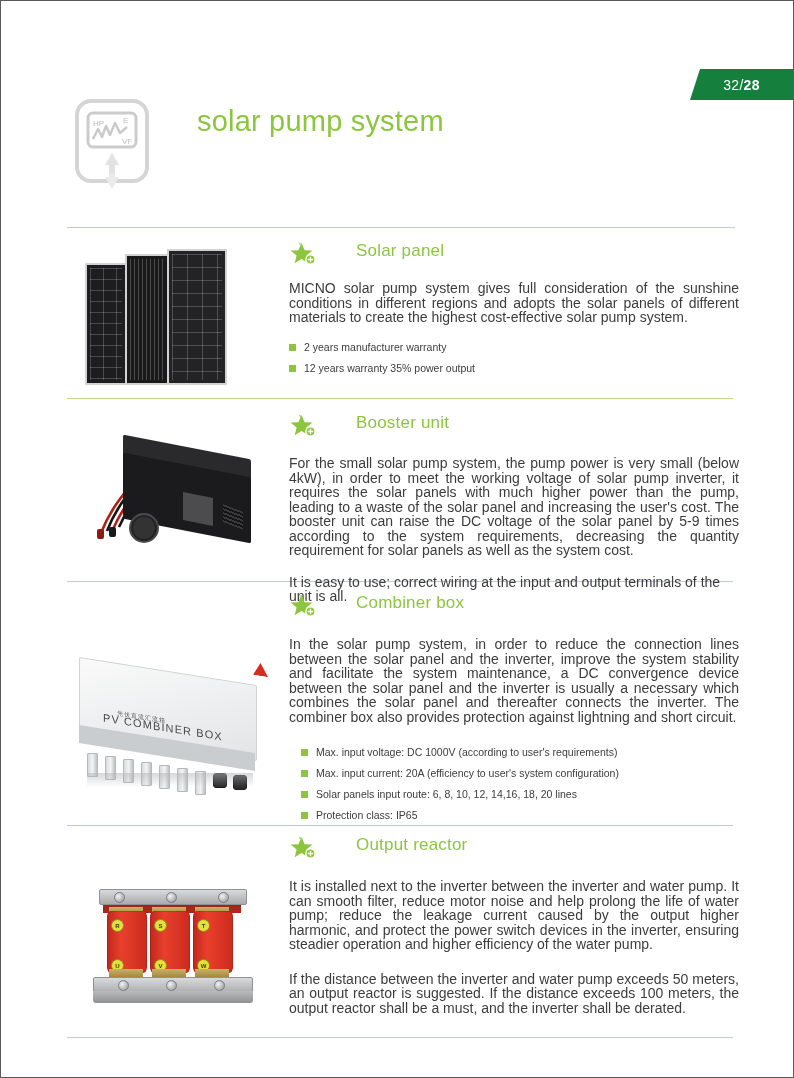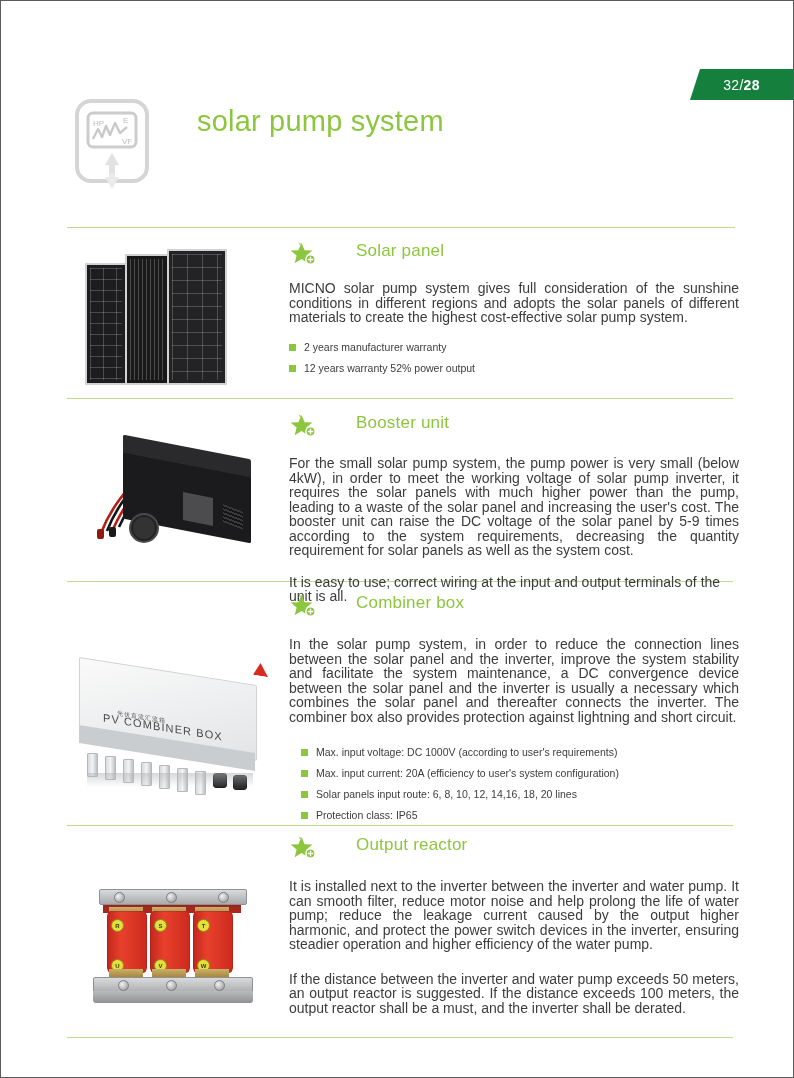--- a/index.html
+++ b/index.html
@@ -426,21 +426,21 @@
             <path d="M21.5 15.8 V21.2 M18.8 18.5 H24.2" stroke="#ffffff" stroke-width="1.3"></path>
           </svg>
         </span>
         <span class="sec-title">Solar panel</span>
       </div>
 
       <p class="sec-para" style="margin-top:10px;">MICNO solar pump system gives full consideration of the sunshine conditions in different regions and adopts the solar panels of different materials to create the highest cost-effective solar pump system.</p>
 
       <ul class="bullets" style="margin-top:16px;">
         <li>2 years manufacturer warranty</li>
-        <li>12 years warranty 52% power output</li>
+        <li>12 years warranty 35% power output</li>
       </ul>
     </div>
   </div>
 
   <div class="section" style="left:66px; top:412px; width:668px; height:160px;">
 
     <div class="sec-media" style="left:4px; top:28px;">
       <div class="booster">
         <svg class="wires" width="200" height="138" viewBox="0 0 200 138" xmlns="http://www.w3.org/2000/svg">
           <path d="M72 32 C56 48, 40 66, 30 92" fill="none" stroke="#b02018" stroke-width="2.6"></path>

